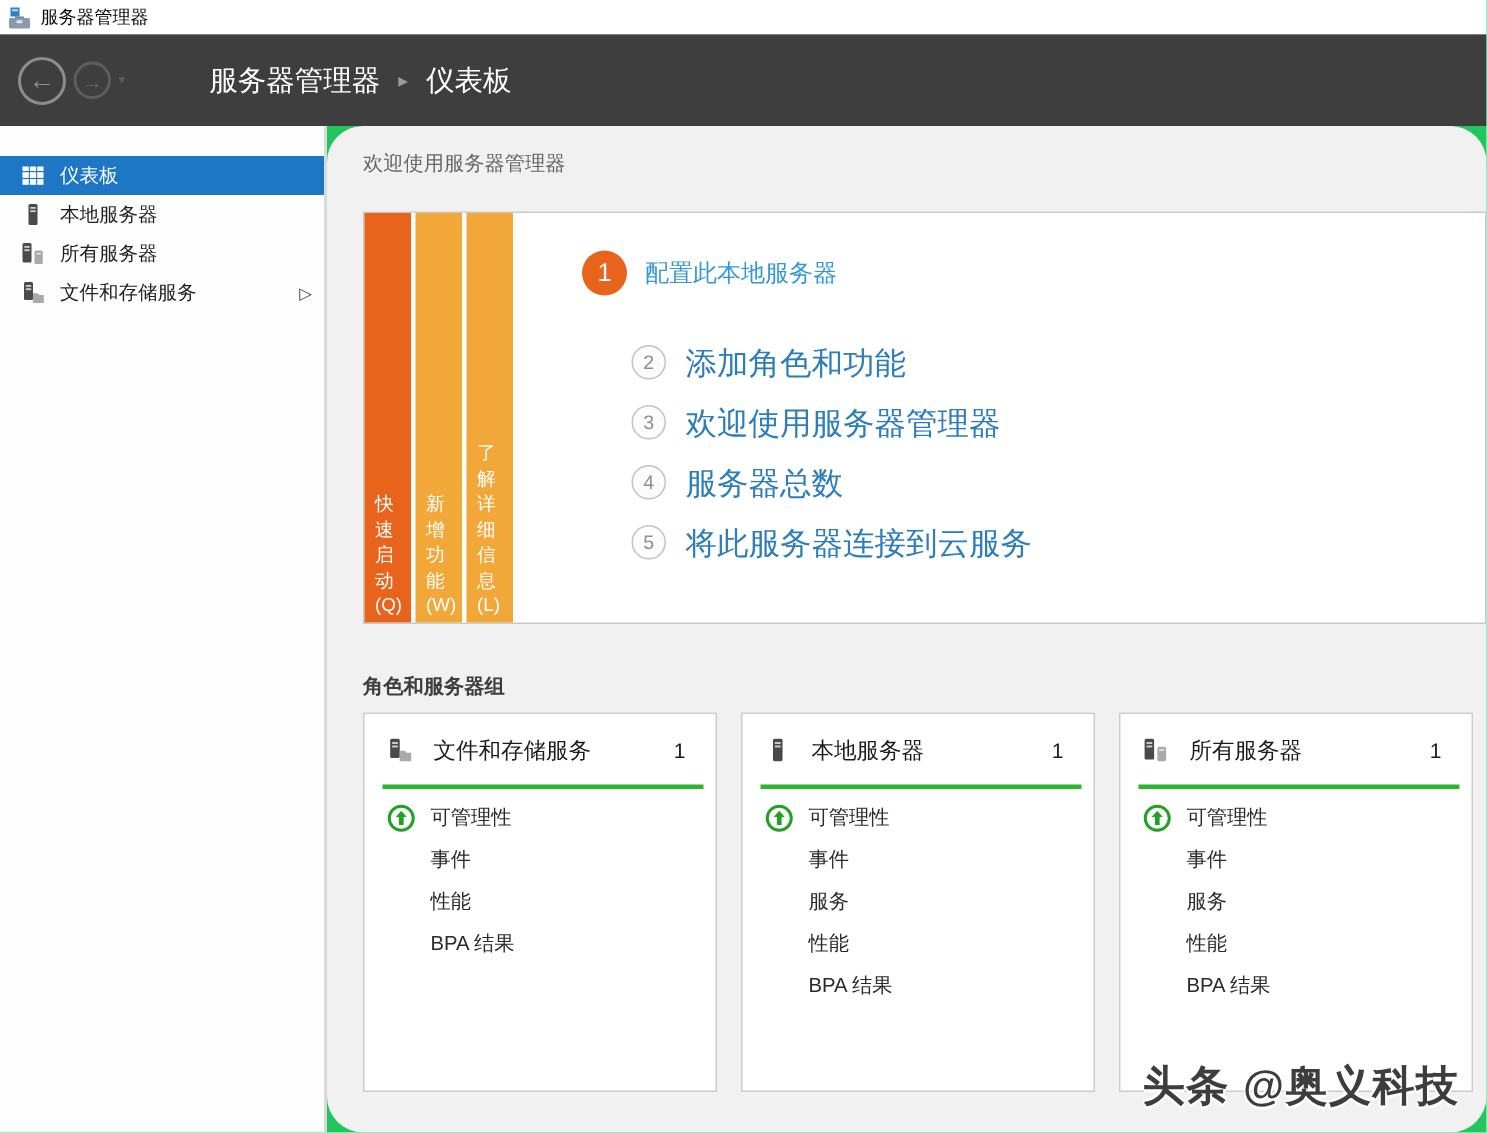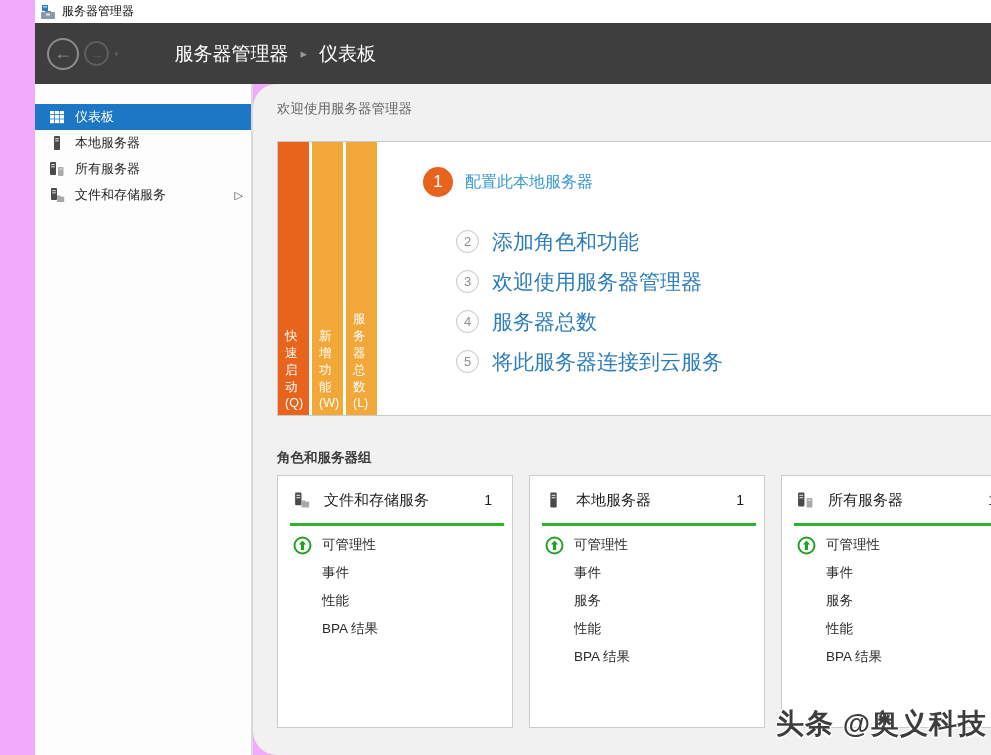--- a/index.html
+++ b/index.html
@@ -1,17 +1,17 @@
 <!DOCTYPE html>
 <html><head>
 <meta charset="utf-8">
 <style>
   * { margin:0; padding:0; box-sizing:border-box; }
   body { font-family:"Liberation Sans","DejaVu Sans",sans-serif; }
-  .screen { position:relative; width:991px; height:755px; background:#f0abfc; overflow:hidden;padding-left:35px; }
+  .screen { position:relative; width:991px; height:755px; background:#22c55e; overflow:hidden; }
 
   
   .titlebar { height:23px; background:#fff; display:flex; align-items:center; gap:6px; padding-left:4px; }
   .titlebar .apptitle { font-size:12px; color:#0a0a0a; }
 
   
   .topbar { height:61px; background:#3e3e3e; display:flex; align-items:center; padding-left:12px; }
   .navcircle { border-radius:50%; display:flex; align-items:center; justify-content:center; flex:0 0 auto; }
   .navcircle.back { width:32px; height:32px; border:2px solid #8d8d8d; color:#8d8d8d; font-size:18px; }
   .navcircle.fwd { width:25px; height:25px; border:2px solid #5d5d5d; color:#5d5d5d; font-size:14px; margin-left:5px; }
@@ -56,21 +56,21 @@
   .card-head { display:flex; align-items:center; gap:14px; padding:13px 20px 0 15px; height:35px; }
   .card-title { flex:1; font-size:15px; color:#1c1c1c; }
   .card-count { font-size:14px; color:#1c1c1c; }
   .green-rule { height:3px; background:#2db52d; margin:12px 8px 0 12px; }
   .card-items { padding:5px 0 0 15px; }
   .card-item { display:flex; align-items:center; height:28px; cursor:pointer; }
   .card-item .islot { width:29px; display:flex; align-items:center; }
   .card-item .ilabel { font-size:13.5px; color:#2a2a2a; }
 
   
-  .watermark { position:absolute; right:4px; bottom:12px; font-size:28px; font-weight:bold; color:#3d3d3d; letter-spacing:1px;
+  .watermark { position:absolute; right:18px; bottom:12px; font-size:28px; font-weight:bold; color:#3d3d3d; letter-spacing:1px;
     text-shadow:-1px -1px 0 #fff, 1px -1px 0 #fff, -1px 1px 0 #fff, 1px 1px 0 #fff, 0 2px 0 #fff;text-align:right; }
 </style>
 </head>
 <body>
 
 <div class="screen">
 
   <div class="titlebar">
     <span class="side-icon">
       <svg width="16" height="16" viewBox="0 0 16 16">
@@ -159,21 +159,21 @@
 
       <div class="welcome-tile">
         <div class="quick-col">
           <div class="qt dark">
             <span class="qtlabel">快速启动(Q)</span>
           </div>
           <div class="qt light">
             <span class="qtlabel">新增功能(W)</span>
           </div>
           <div class="qt light">
-            <span class="qtlabel">服务器总数(L)</span>
+            <span class="qtlabel">了解详细信息(L)</span>
           </div>
         </div>
         <div class="steps">
           <div class="step-first">
             <div class="bignum">1</div>
             <span class="biglink">配置此本地服务器</span>
           </div>
           <div class="step-small">
             <div class="smallnum">2</div>
             <span class="smalllink">添加角色和功能</span>

